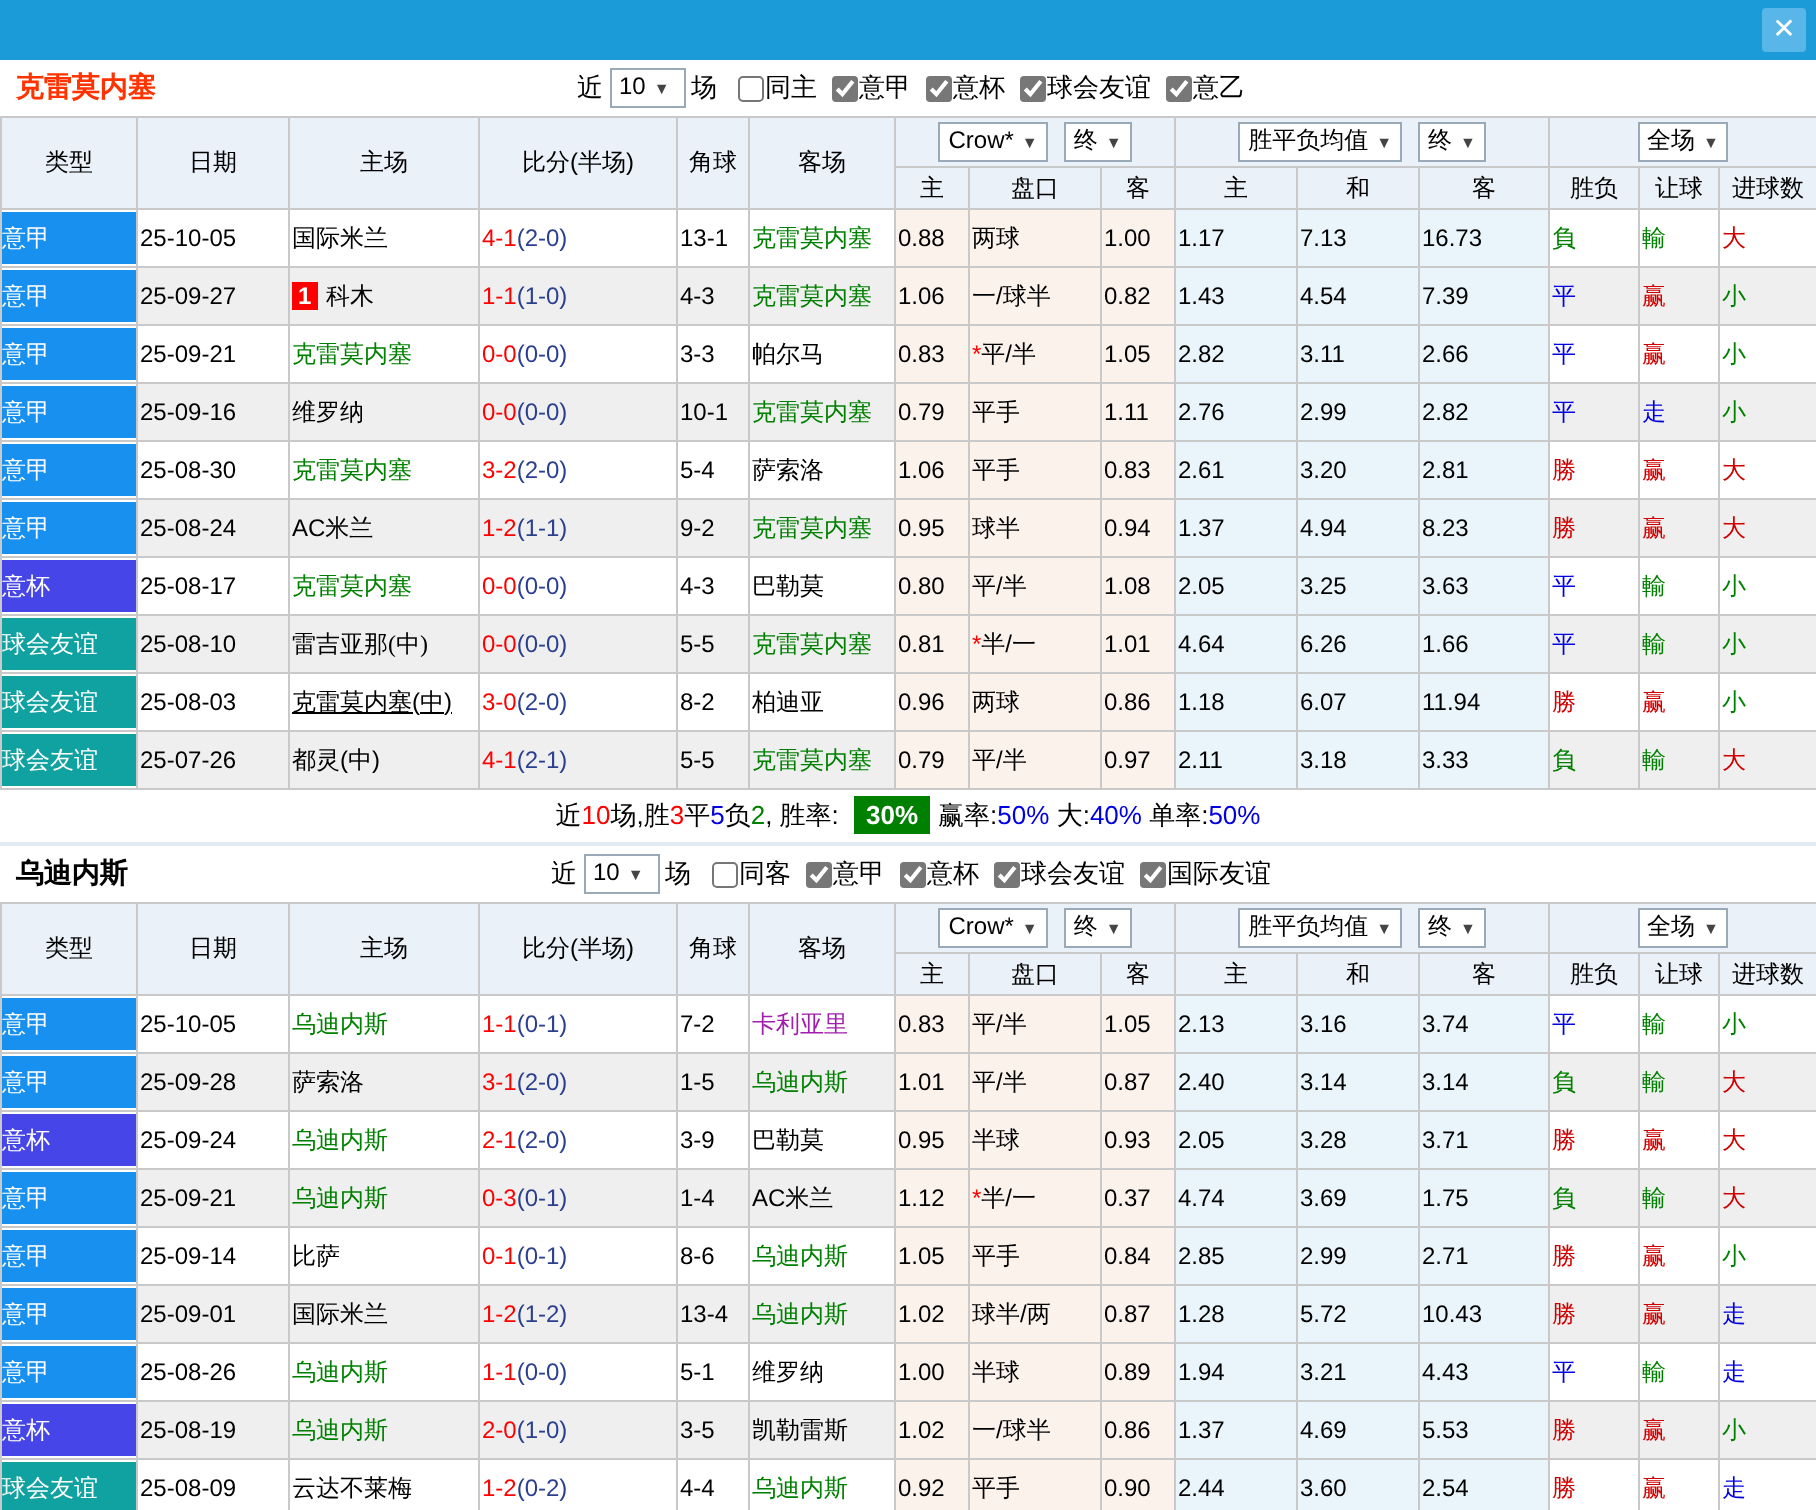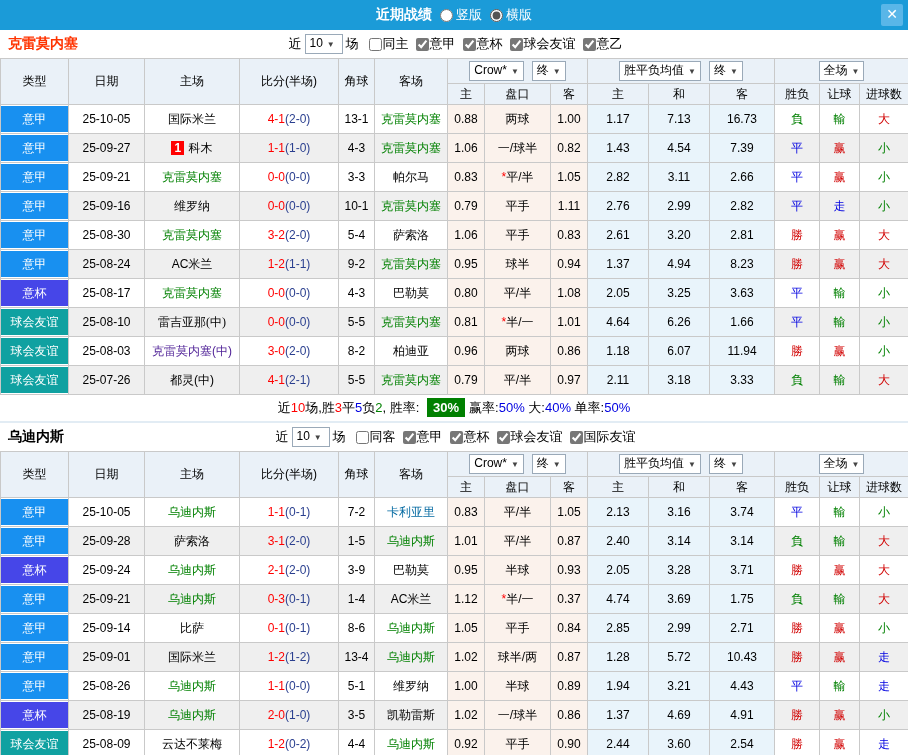--- a/index.html
+++ b/index.html
@@ -30,21 +30,21 @@
   .filters .lbl { margin:0 3px; }
   .filters label { display:inline-flex; align-items:center; cursor:pointer; }
   .filters input[type=checkbox] { width:13px; height:13px; margin:0 1px 0 7px; accent-color:#777; }
   .sel {
     display:inline-block; background:#fff; border:1px solid #9aa9b8; padding:1px 4px;
     font-size:12px; color:#000; white-space:nowrap; cursor:pointer; line-height:15px;
   }
   .sel .arr { font-size:8px; margin-left:4px; color:#444; }
   .filters .sel { min-width:38px; text-align:left; }
   
-  table.grid { width:908px; border-collapse:collapse; table-layout:fixed; text-align:center; }
+  table.grid { width:908px; border-collapse:collapse; table-layout:fixed; }
   .grid th, .grid td { border:1px solid #c9c9c9; padding:0 1px; overflow:hidden; white-space:nowrap; }
   .grid thead th { background:#eaf1f8; font-weight:normal; font-size:12px; }
   .grid thead tr.h1 th { height:25px; }
   .grid thead tr.h2 th { height:21px; }
   .sel-cell .sels { display:flex; justify-content:center; align-items:center; gap:8px; }
   .grid tbody td { height:28px; background:#fff; }
   .grid tbody tr:nth-child(even) td { background:#efefef; }
   .grid tbody td.col-o,
   .grid tbody tr:nth-child(even) td.col-o { background:#fbf2ec; }
   .grid tbody td.col-m,
@@ -60,31 +60,20 @@
   
   .summary { height:26px; line-height:26px; text-align:center; font-size:13px; background:#fff; }
   .summary .badge { background:#008000; color:#fff; font-weight:bold; padding:2px 6px; margin:0 4px; }
   
   .section2 { border-top:2px solid #e2ecf4; }
 </style>
 </head>
 <body>
 
 <div class="titlebar">
-  <div class="tb-center">
-    <span class="tb-title">近期战绩</span>
-    <label>
-      <input type="radio" name="layout" style="">
-      <span>竖版</span>
-    </label>
-    <label>
-      <input type="radio" name="layout" checked="" style="">
-      <span>横版</span>
-    </label>
-  </div>
   <div class="close-btn">✕</div>
 </div>
 
 <div class="section">
   <div class="team-row">
     <span class="team-name" style="color: rgb(255, 51, 0);">克雷莫内塞</span>
     <div class="filters">
       <span class="lbl">近</span>
       <span class="sel"><span>10</span><span class="arr">▼</span></span>
       <span class="lbl">场</span>
@@ -392,21 +381,21 @@
     <td><span class="res" style="color: rgb(0, 128, 0);">輸</span></td>
     <td><span class="res" style="color: rgb(0, 128, 0);">小</span></td>
   </tr>
         <tr>
     <td class="col-type">
       <div class="type-badge" style="background: rgb(16, 161, 161);">球会友谊</div>
     </td>
     <td>25-08-03</td>
     <td>
       
-      <span style="color: #4c1d95;">克雷莫内塞(中)</span>
+      <span style="color: #000000; text-decoration: underline;">克雷莫内塞(中)</span>
     </td>
     <td>
       <span class="score-ft">3-0</span><span class="score-ht">(2-0)</span>
     </td>
     <td>8-2</td>
     <td>
       <span style="color: rgb(0, 0, 0);">柏迪亚</span>
     </td>
     <td class="col-o">0.96</td>
     <td class="col-o">
@@ -548,21 +537,21 @@
     <td>25-10-05</td>
     <td>
       
       <span style="color: rgb(0, 128, 0);">乌迪内斯</span>
     </td>
     <td>
       <span class="score-ft">1-1</span><span class="score-ht">(0-1)</span>
     </td>
     <td>7-2</td>
     <td>
-      <span style="color: #0369a1;">卡利亚里</span>
+      <span style="color: #a21caf;">卡利亚里</span>
     </td>
     <td class="col-o">0.83</td>
     <td class="col-o">
       <span>平/半</span>
     </td>
     <td class="col-o">1.05</td>
     <td class="col-m">2.13</td>
     <td class="col-m">3.16</td>
     <td class="col-m">3.74</td>
     <td><span class="res" style="color: rgb(0, 0, 224);">平</span></td>
@@ -753,21 +742,21 @@
     <td>
       <span style="color: rgb(0, 0, 0);">凯勒雷斯</span>
     </td>
     <td class="col-o">1.02</td>
     <td class="col-o">
       <span>一/球半</span>
     </td>
     <td class="col-o">0.86</td>
     <td class="col-m">1.37</td>
     <td class="col-m">4.69</td>
-    <td class="col-m">4.91</td>
+    <td class="col-m">5.53</td>
     <td><span class="res" style="color: rgb(209, 0, 0);">勝</span></td>
     <td><span class="res" style="color: rgb(209, 0, 0);">赢</span></td>
     <td><span class="res" style="color: rgb(0, 128, 0);">小</span></td>
   </tr>
         <tr>
     <td class="col-type">
       <div class="type-badge" style="background: rgb(16, 161, 161);">球会友谊</div>
     </td>
     <td>25-08-09</td>
     <td>

